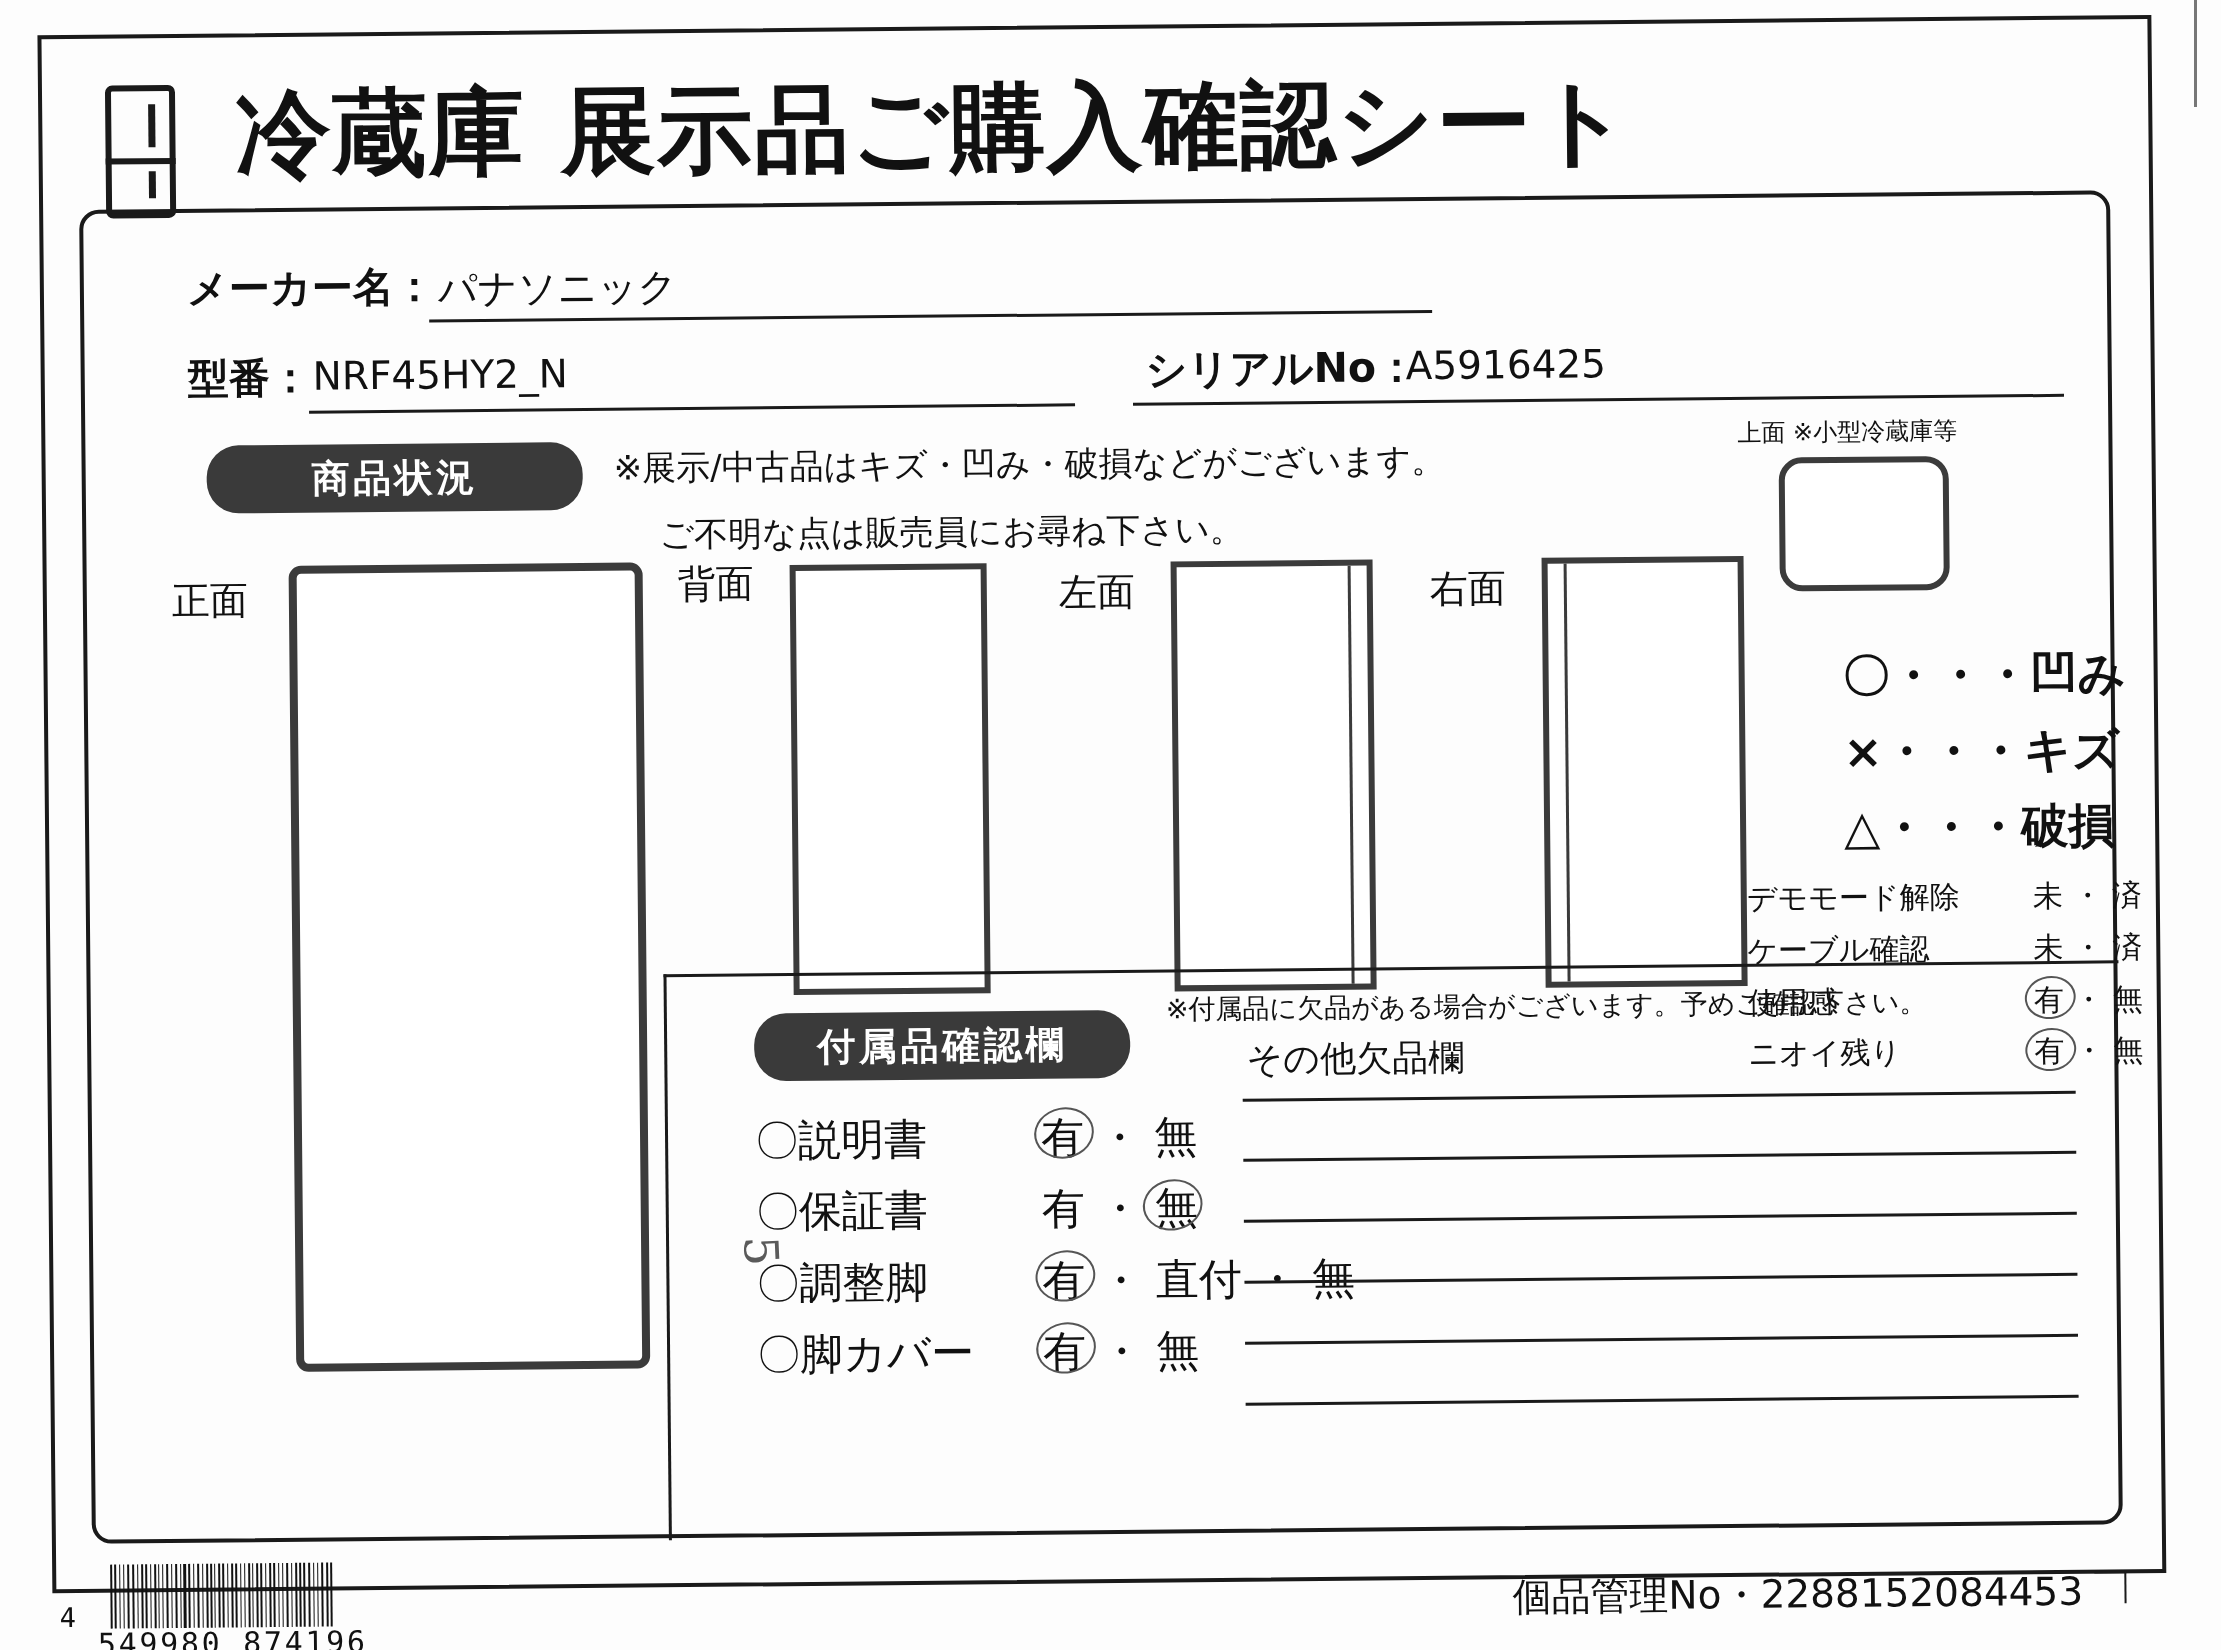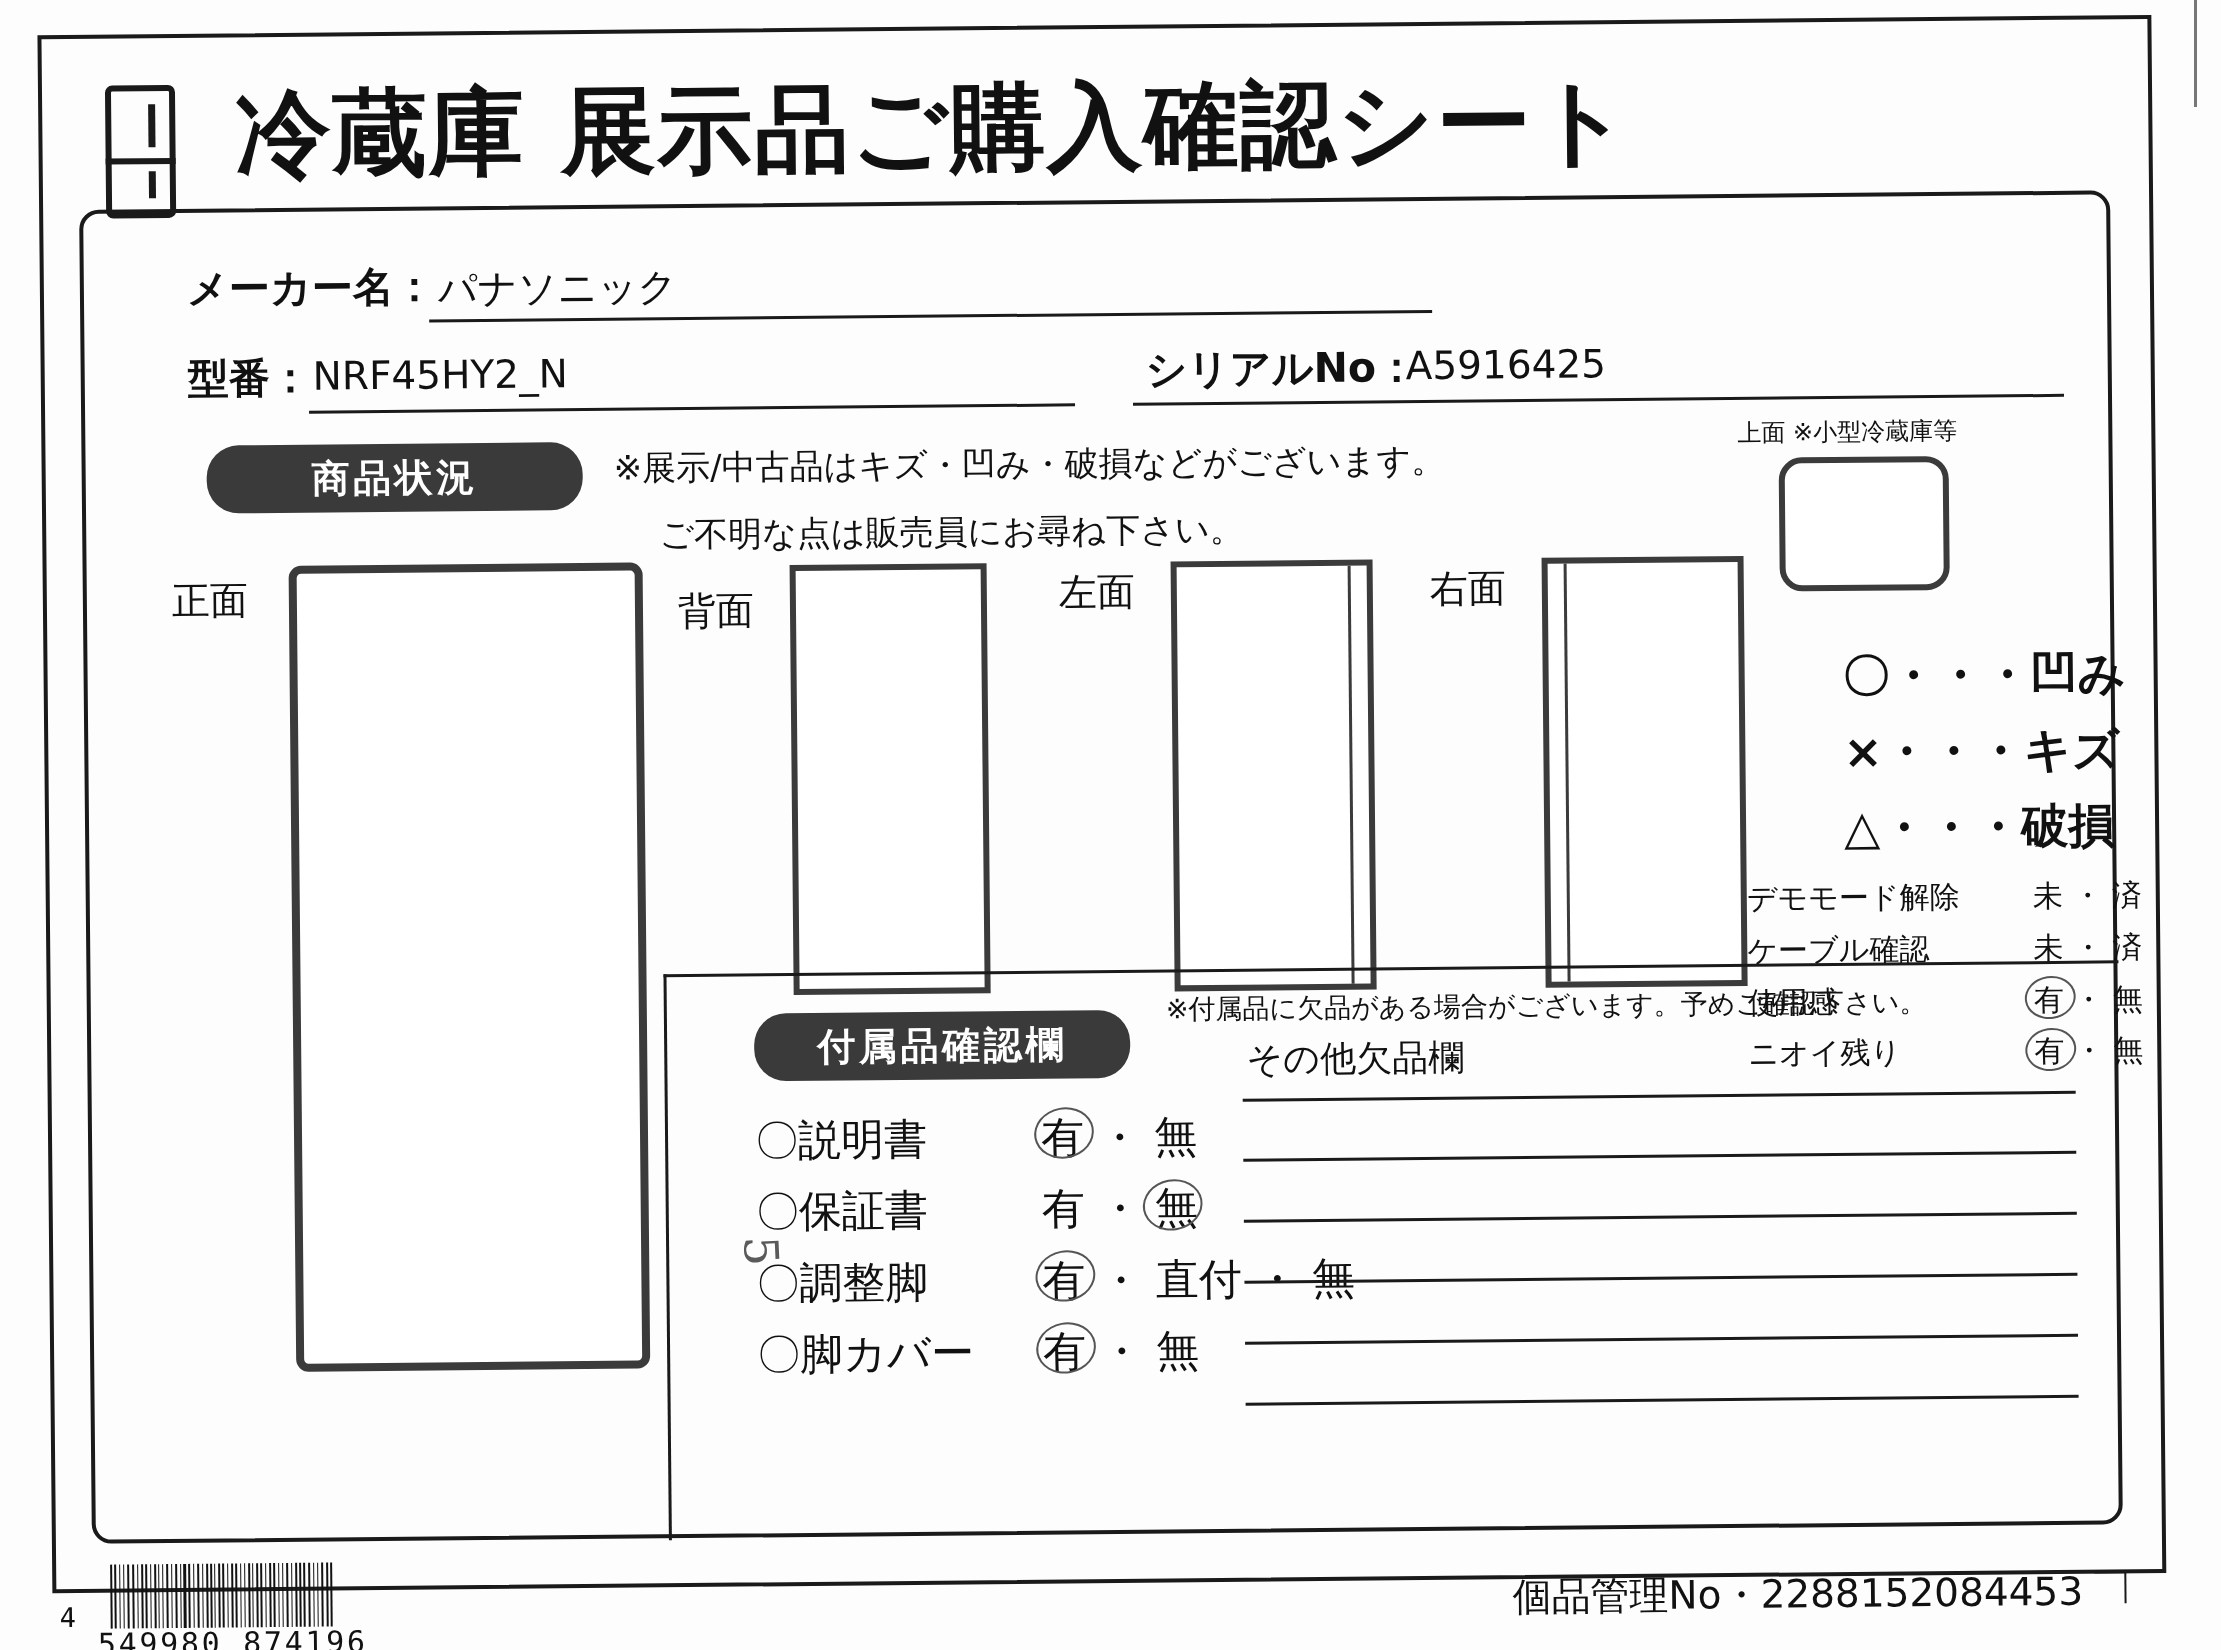--- a/index.html
+++ b/index.html
@@ -191,21 +191,21 @@
   .view-box {
     position: absolute;
     border: 6.3px solid #3b3b3b;
     box-sizing: border-box;
     background: #ffffff;
   }
 
   .lbl-front { left: 85px; top: 363px; }
   .box-front { left: 202px; top: 354px; width: 354px; height: 806px; border-radius: 12.5px; border-width: 8px; }
 
-  .lbl-back  { left: 591px; top: 378px; }
+  .lbl-back  { left: 591px; top: 351px; }
   .box-back  { left: 703px; top: 358px; width: 197px; height: 430px; }
 
   .lbl-left  { left: 972px; top: 363px; }
   .box-left  { left: 1084px; top: 358px; width: 202px; height: 430px; }
   .box-left .stripe {
     position: absolute;
     right: 16px;
     top: 0;
     bottom: 0;
     width: 2.7px;

